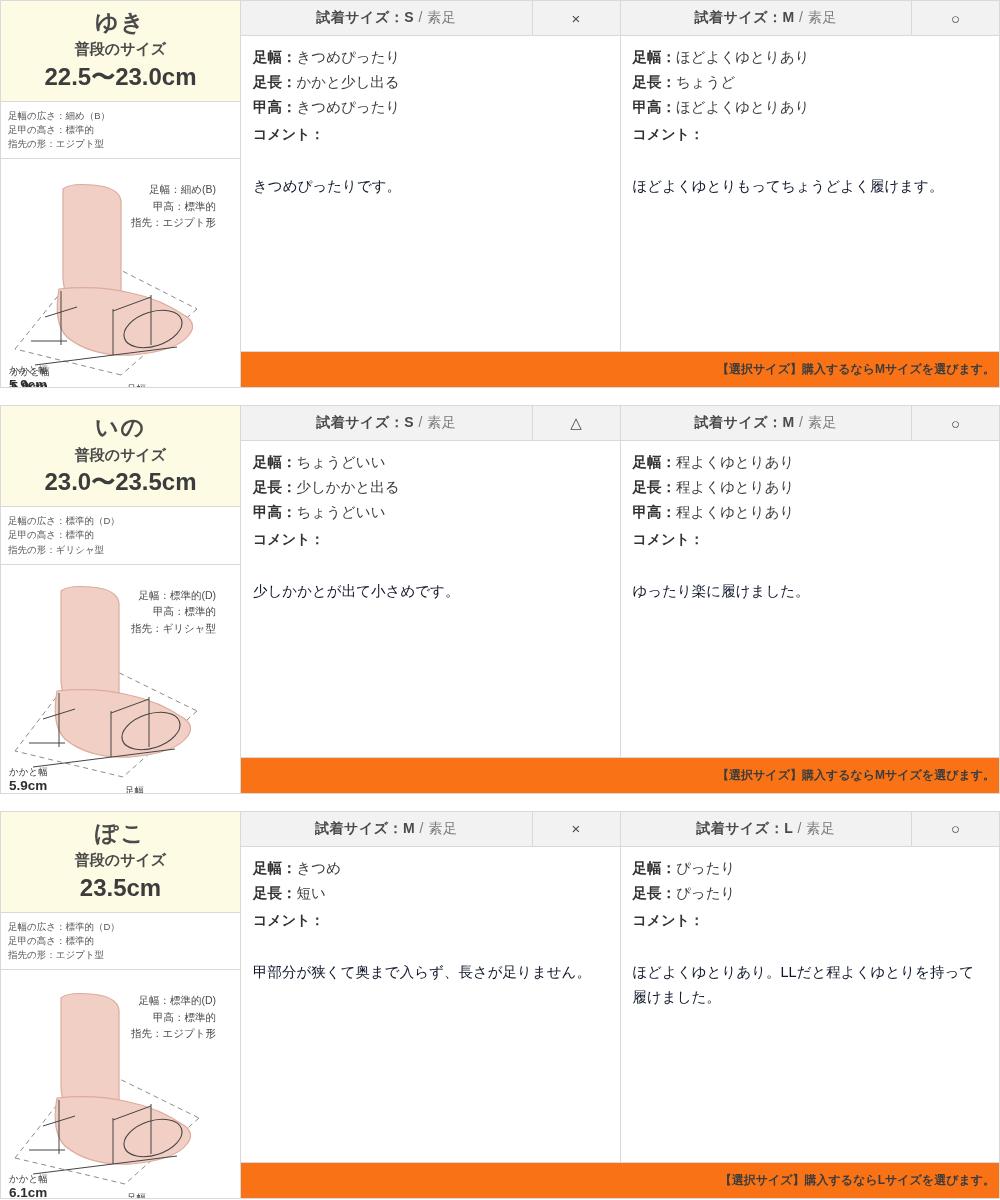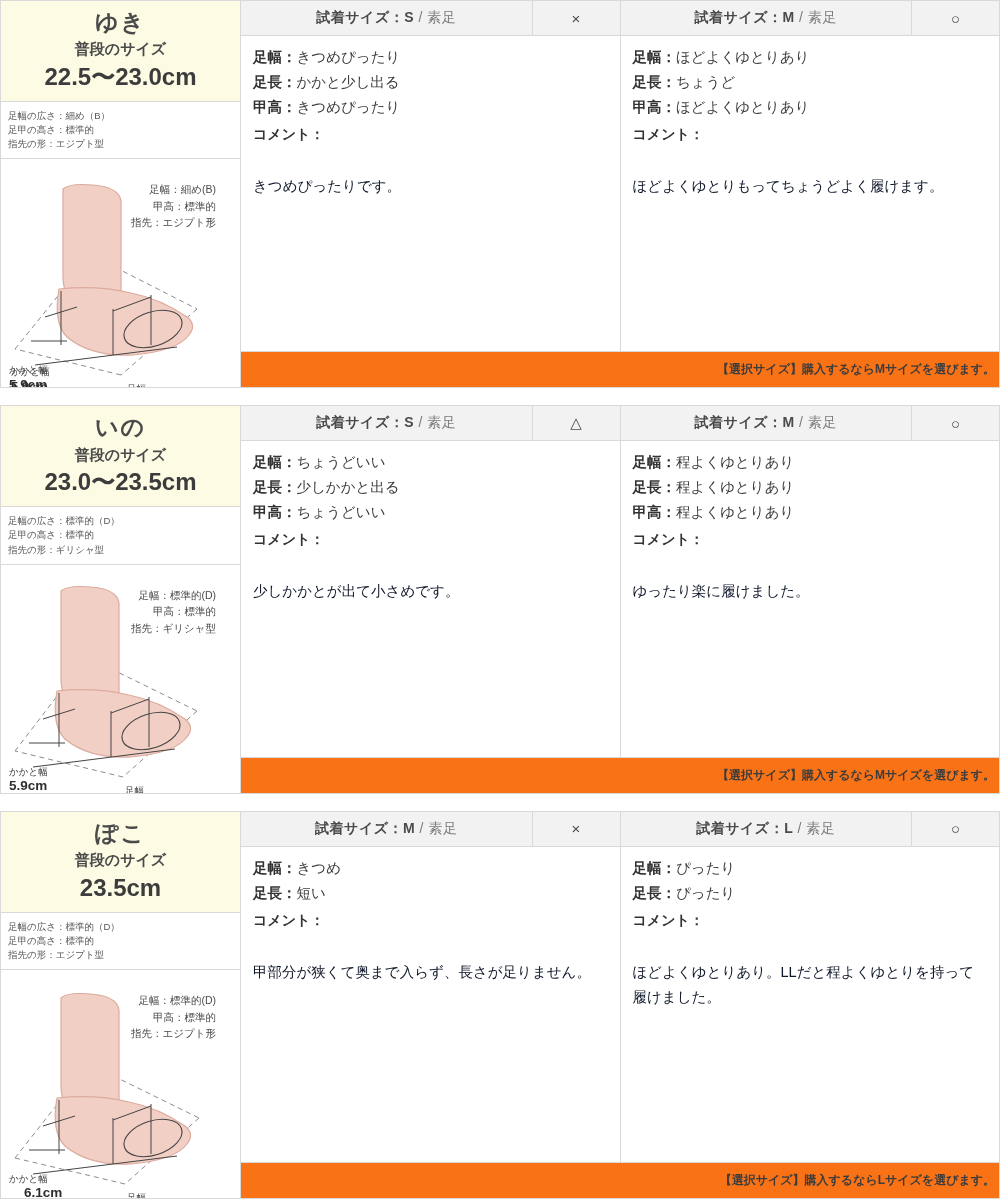--- a/index.html
+++ b/index.html
@@ -415,21 +415,21 @@
               <line x1="112" y1="148" x2="112" y2="194"></line>
               <line x1="150" y1="134" x2="150" y2="184"></line>
               <line x1="112" y1="150" x2="150" y2="136"></line>
               <line x1="58" y1="130" x2="58" y2="184"></line>
               <line x1="42" y1="156" x2="74" y2="146"></line>
               <line x1="28" y1="180" x2="64" y2="180"></line>
               <line x1="32" y1="204" x2="176" y2="186"></line>
             </g>
           </svg>
           <div style="position:absolute;left:8px;top:203px;font-size:9.5px;color:#3c3c3c;">かかと幅</div>
-          <div style="position:absolute;left:23px;top:215px;font-size:13.5px;font-weight:bold;color:#2e2e2e;">6.1cm</div>
+          <div style="position:absolute;left:8px;top:215px;font-size:13.5px;font-weight:bold;color:#2e2e2e;">6.1cm</div>
 
           <div style="position:absolute;left:126px;top:222px;font-size:9.5px;color:#3c3c3c;">足幅</div>
 
         </div>
       </div>
 
       <div class="fittings">
         <div class="fitting-row">
 
           <div class="fit-col first">

